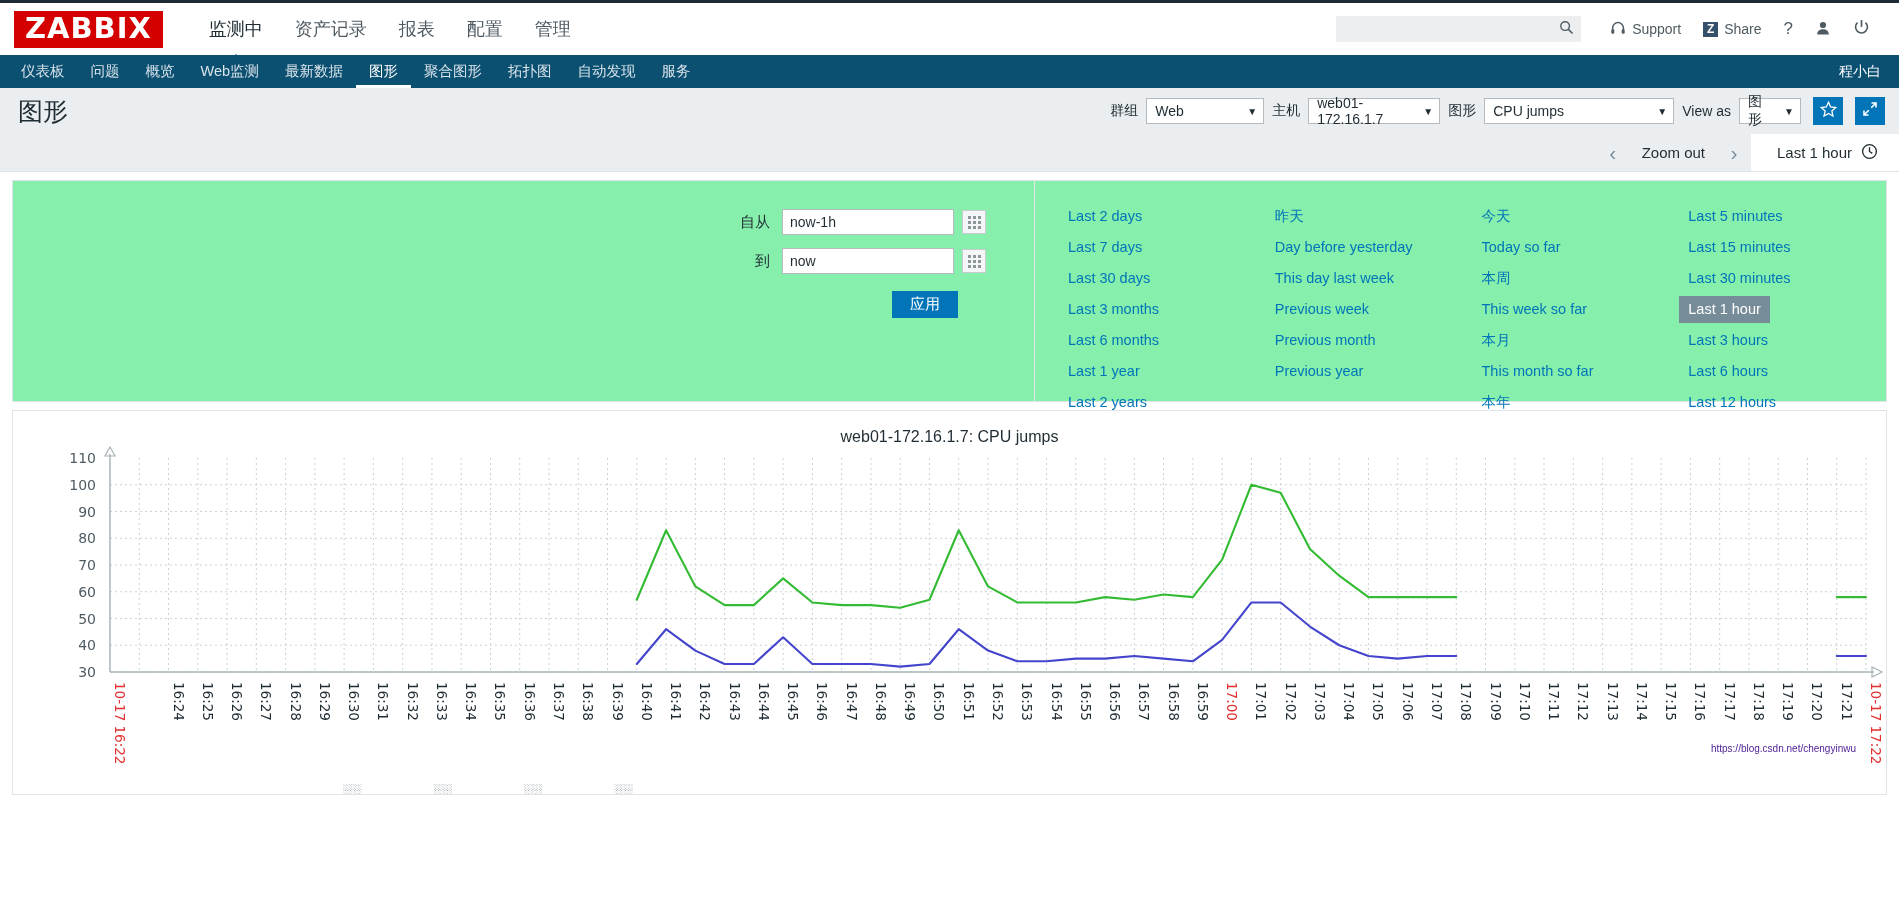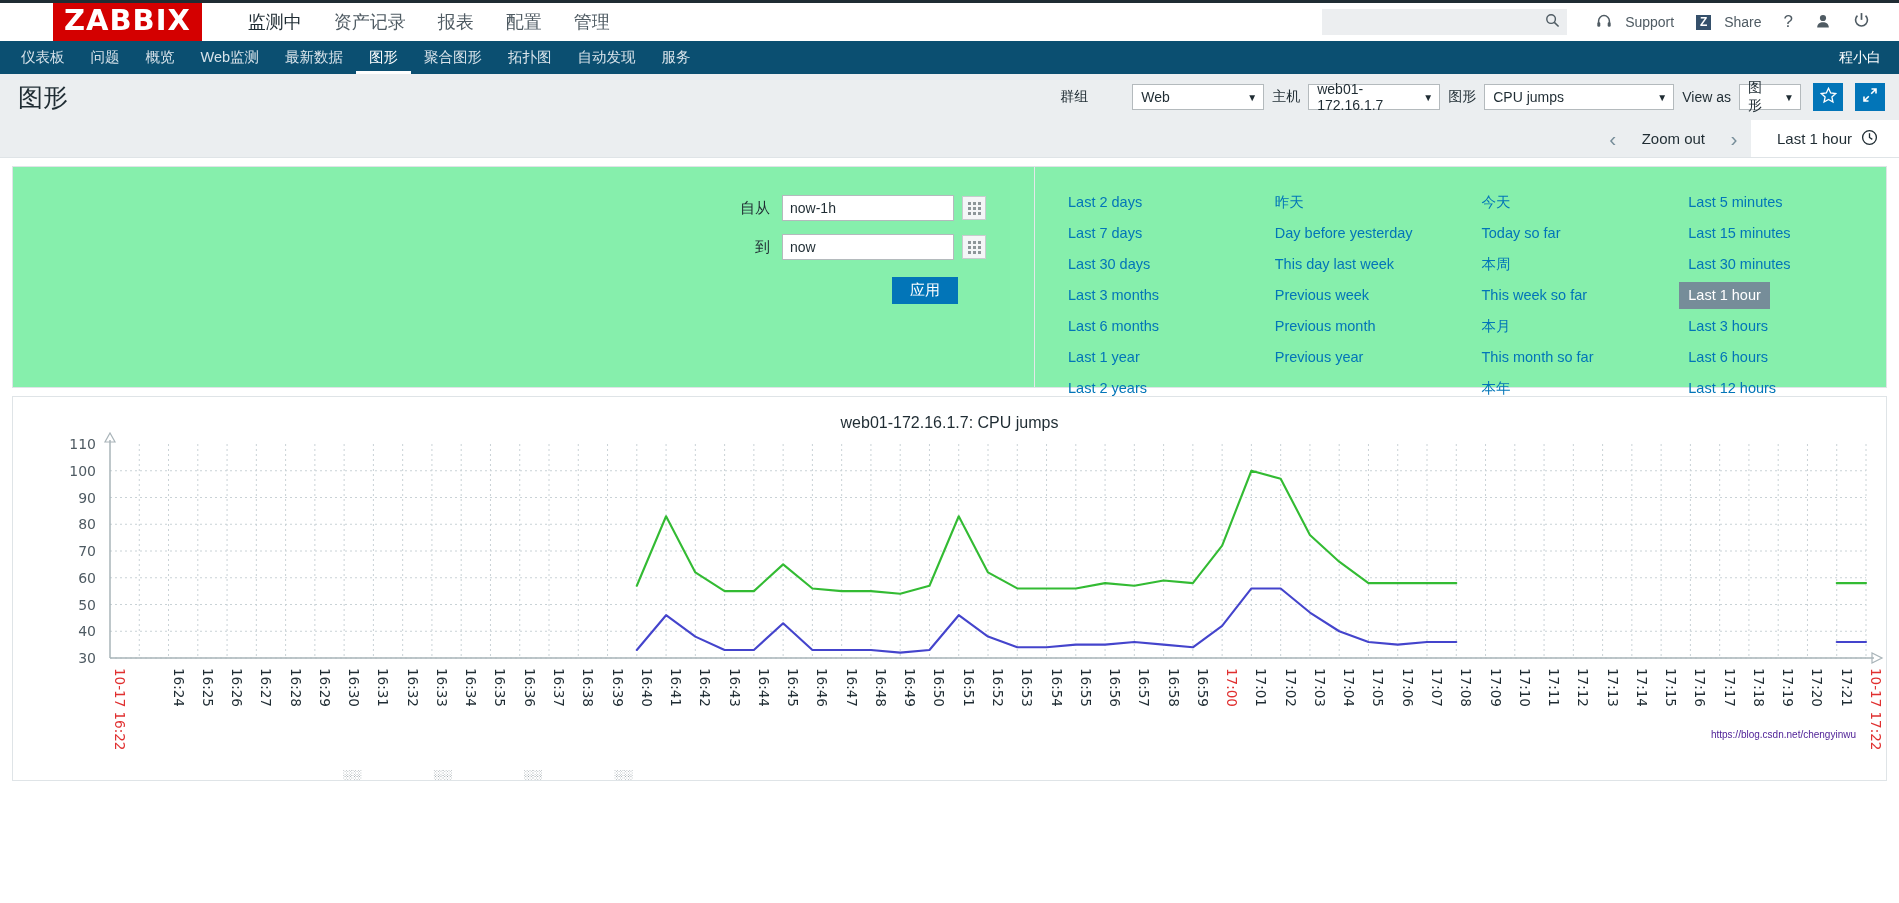--- a/index.html
+++ b/index.html
@@ -8,25 +8,25 @@
     width: 1899px; height: 903px;
     overflow: hidden;
     background: #fff;
     font-family: "Liberation Sans", "DejaVu Sans", sans-serif;
     color: #1f2c33;
   }
 
   
   .topbar {
     position: relative;
-    height: 41px;
+    height: 55px;
     background: #ffffff;
     display: flex;
+    align-items: center;
     border-top: 3px solid #1f2c33;
-    padding-left: 39px;
   }
   .logo {
     margin-left: 14px;
     background: #d40000;
     color: #ffffff;
     font-weight: bold;
     font-size: 29px;
     letter-spacing: 1px;
     padding: 3px 11px 5px 11px;
     line-height: 1;
@@ -69,21 +69,21 @@
     align-items: center;
     padding: 0 6px;
     margin-right: 18px;
   }
   .searchbox input {
     border: 0; outline: 0; background: transparent;
     flex: 1; font-size: 13px; color: #1f2c33;
     font-family: "Liberation Sans", sans-serif;
   }
   .tr-item {
-    display: flex; align-items: center; gap: 13px;
+    display: flex; align-items: center; gap: 6px;
     color: #4f5b63; font-size: 14px; text-decoration: none;
     padding: 0 11px;
   }
   .zshare-badge {
     background: #35506b; color: #fff; font-weight: bold;
     font-size: 12px; width: 15px; height: 15px;
     display: inline-flex; align-items: center; justify-content: center;
   }
 
   
@@ -132,21 +132,21 @@
     display: flex;
     align-items: center;
     padding: 0 6px 0 8px;
     position: relative;
     min-width: 60px;
   }
   .select .caret {
     margin-left: auto; padding-left: 10px;
     font-size: 10px; color: #1f2c33;
   }
-  .sel-group { width: 132px; margin-left: 36px; }
+  .sel-group { width: 118px; }
   .sel-host  { width: 132px; }
   .sel-graph { width: 190px; }
   .sel-viewas{ width: 62px; }
   .iconbtn {
     width: 30px; height: 28px;
     background: #0275b8;
     color: #fff;
     display: flex; align-items: center; justify-content: center;
     margin-left: 4px;
   }

